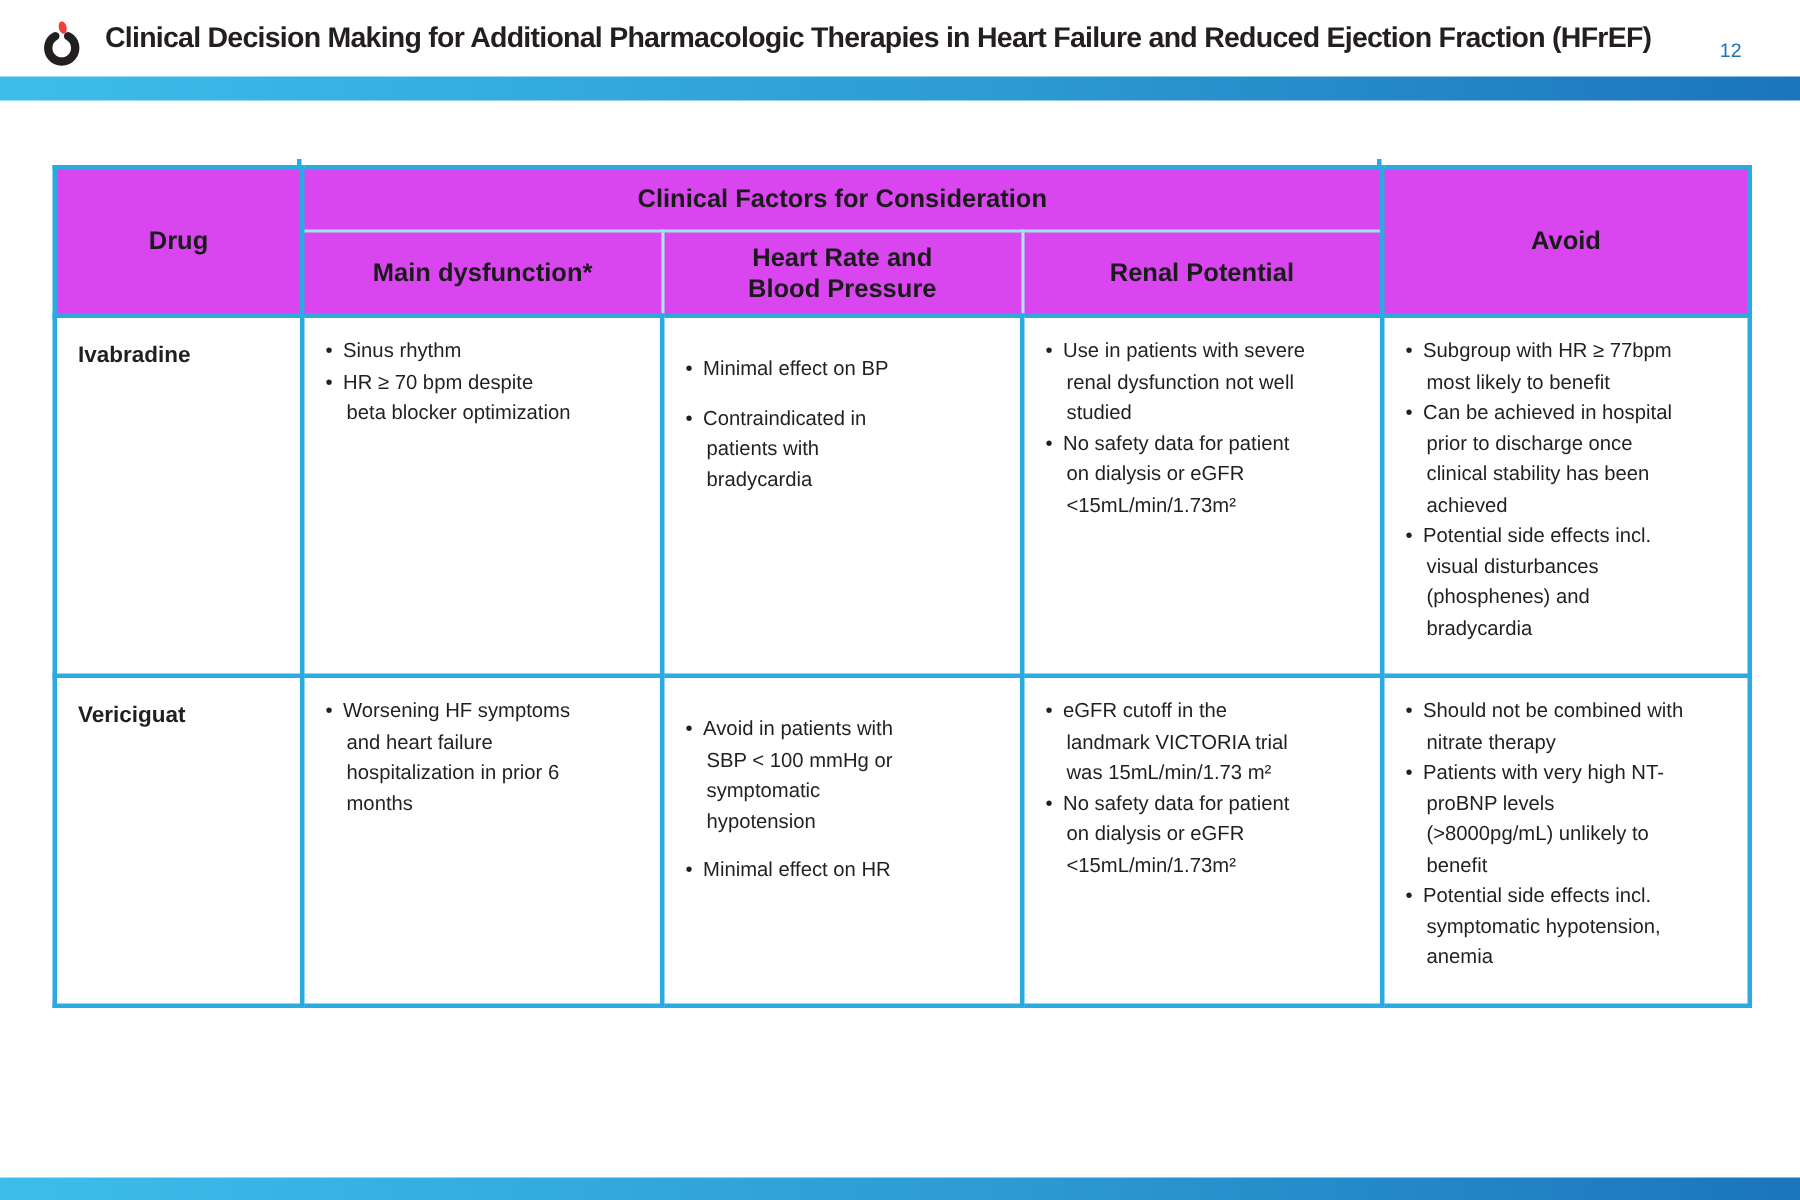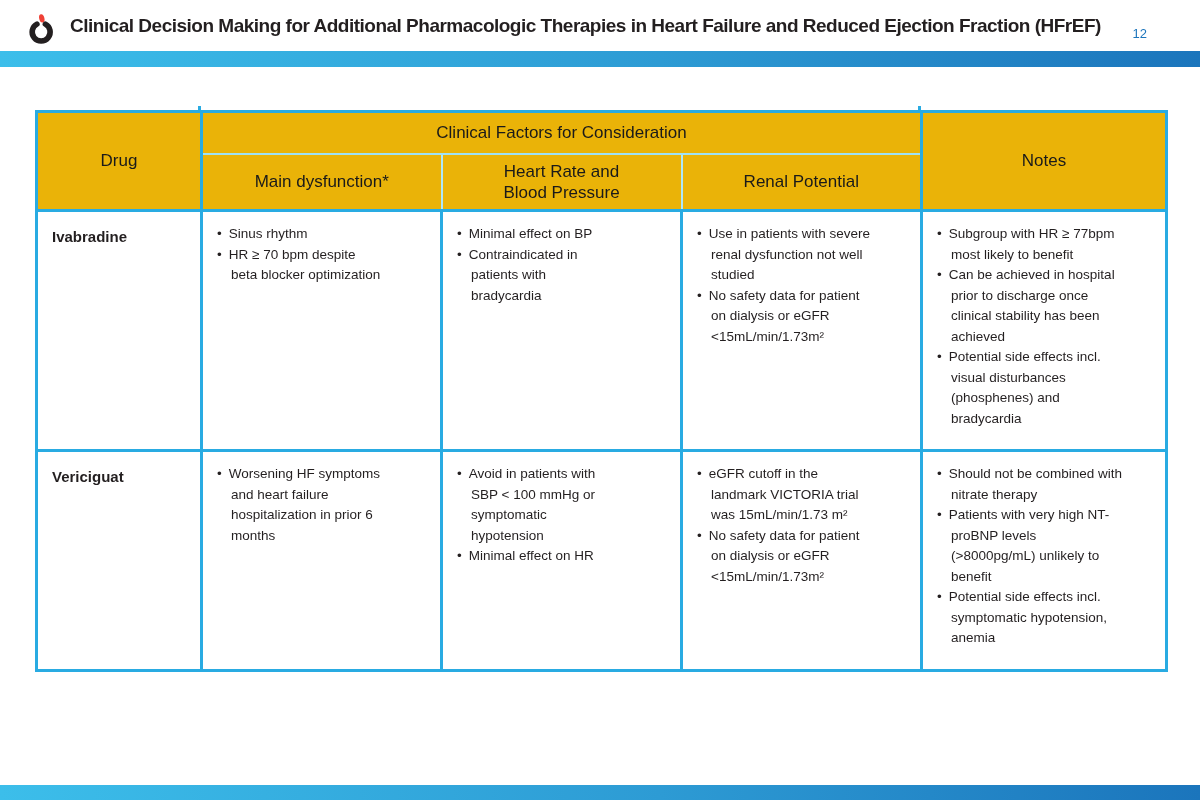--- a/index.html
+++ b/index.html
@@ -10,21 +10,21 @@
 
   
   .logo { position:absolute; left:27px; top:13px; width:30px; height:34px; }
   .title {
     position:absolute; left:70px; top:0; height:52px;
     display:flex; align-items:center;
     font-size:19px; font-weight:bold; letter-spacing:-0.5px;
     color:#231F20; white-space:nowrap;
   }
   .page-num {
-    position:absolute; right:53px; top:26px;
+    position:absolute; right:39px; top:26px;
     font-size:13px; color:#1C75BC; letter-spacing:0;
   }
   .accent-bar {
     position:absolute; left:0; width:1200px; height:16px;
     background:linear-gradient(to right, #3CBEEA 0%, #2D9BD4 55%, #1B75BC 100%);
   }
   .accent-bar.top { top:51px; }
   .accent-bar.bottom { top:785px; height:15px; }
 
   
@@ -33,22 +33,22 @@
   .notch-1 { left:163px; }
   .notch-2 { left:883px; }
 
   table.drug-table {
     border-collapse:collapse; table-layout:fixed; width:1130px;
     border:3px solid #29ABE2;
   }
   .drug-table th, .drug-table td { border:3px solid #29ABE2; }
 
   .drug-table th {
-    background:#eab308; color:#1A1A1A;
-    font-size:17px; font-weight:normal; text-align:center; vertical-align:middle;
+    background:#d946ef; color:#1A1A1A;
+    font-size:17px; font-weight:bold; text-align:center; vertical-align:middle;
     padding:2px 6px;
   }
   tr.group-row { height:42px; }
   tr.sub-row   { height:57px; }
   th.group-th  { border-bottom:2px solid #9FE2F6; }
   th.sub-th    { border-top:2px solid #9FE2F6; border-left:2px solid #AEE7F8; border-right:2px solid #AEE7F8; }
   th .two-line { white-space:pre-line; line-height:1.25; display:inline-block; }
 
   .drug-table td {
     background:#ffffff; vertical-align:top;
@@ -57,21 +57,21 @@
   }
   tr.body-row-1 { height:240px; }
   tr.body-row-2 { height:220px; }
 
   .drug-name { font-weight:bold; font-size:15px; padding-top:2px; }
 
   ul.cell-list { margin:0; padding:0; list-style:none; }
   ul.cell-list li { padding-left:14px; text-indent:-14px; margin:0; }
   ul.cell-list li::before { content:"\2022"; margin-right:7px; }
   ul.w2 li { max-width:150px; }
-  ul.w3 li { max-width:133px; }
+  ul.w3 li { max-width:133px;margin-top:12px; }
   ul.w4 li { max-width:165px; }
   ul.w5 li { max-width:172px; }
 </style>
 </head>
 <body>
 
 <div class="slide">
 
   <svg class="logo" viewBox="0 0 30 34">
     <ellipse cx="14.8" cy="5.4" rx="2.6" ry="4.2" fill="#EF4136" transform="rotate(-14 14.8 5.4)"></ellipse>
@@ -90,21 +90,21 @@
         <col style="width:165px">
           <col style="width:240px">
           <col style="width:240px">
         <col style="width:240px">
           <col style="width:245px">
       </colgroup>
       <thead>
         <tr class="group-row">
           <th rowspan="2">Drug</th>
           <th colspan="3" class="group-th">Clinical Factors for Consideration</th>
-          <th rowspan="2">Notes</th>
+          <th rowspan="2">Avoid</th>
         </tr>
         <tr class="sub-row">
           <th class="sub-th">
             <span class="two-line">Main dysfunction*</span>
           </th>
           <th class="sub-th">
             <span class="two-line">Heart Rate and
 Blood Pressure</span>
           </th>
           <th class="sub-th">

